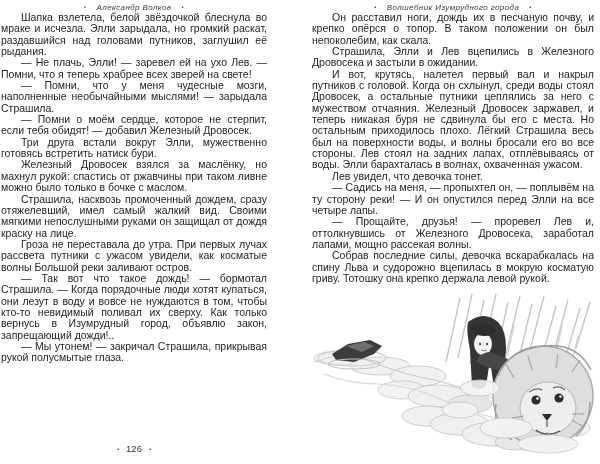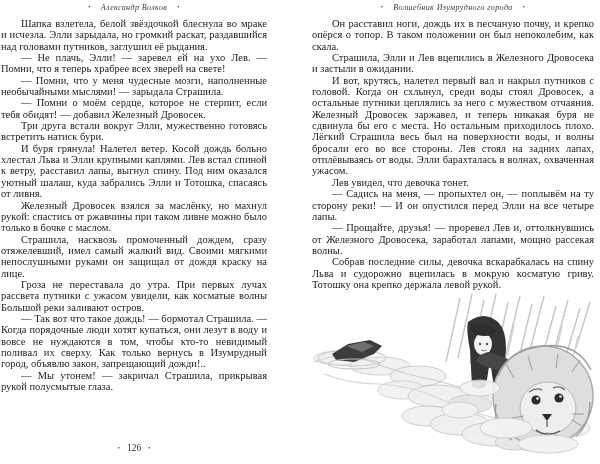--- a/index.html
+++ b/index.html
@@ -1,29 +1,29 @@
 <!DOCTYPE html>
 <html lang="ru"><head>
 <meta charset="utf-8">
 <style>
   html,body{margin:0;padding:0;background:#ffffff;}
   .spread{
     position:relative;width:600px;height:464px;background:#ffffff;
-    font-family:Liberation Serif, serif;color:#242424;overflow:hidden;
+    font-family:Liberation Sans, sans-serif;color:#242424;overflow:hidden;
   }
   .page{position:absolute;top:0;}
   .page.left{left:1px;width:266px;}
   .page.right{left:312px;width:282px;}
   .running-head{
     display:flex;align-items:center;justify-content:center;gap:10px;
     font-style:italic;font-size:8px;color:#3a3a3a;height:10px;margin-top:2px;
     letter-spacing:.4px;white-space:nowrap;
   }
   .running-head .hb{font-size:6px;font-style:normal;color:#3a3a3a;}
-  .body-text{margin-top:6px;font-size:10.5px;line-height:11.35px;text-align:justify;}
+  .body-text{margin-top:0;font-size:10.5px;line-height:11.35px;text-align:justify;}
   .body-text p{margin:0;text-indent:20px;}
   .pagenum{
     position:absolute;left:0;top:443px;width:266px;
     display:flex;align-items:center;justify-content:center;gap:7px;
     font-size:9.5px;color:#333;
   }
   .pagenum .pb{font-size:6px;}
   .illustration{position:absolute;left:-2px;top:292px;width:284px;height:172px;}
 </style>
 </head>
@@ -36,21 +36,20 @@
       <span class="hb">•</span>
       <span>Александр Волков</span>
       <span class="hb">•</span>
     </div>
     <div class="body-text">
       <p>Шапка взлетела, белой звёздочкой блеснула во мраке и исчезла. Элли зарыдала, но громкий раскат, раздавшийся над головами путников, заглушил её рыдания.</p>
       <p>— Не плачь, Элли! — заревел ей на ухо Лев. — Помни, что я теперь храбрее всех зверей на свете!</p>
       <p>— Помни, что у меня чудесные мозги, наполненные необычайными мыслями! — зарыдала Страшила.</p>
       <p>— Помни о моём сердце, которое не стерпит, если тебя обидят! — добавил Железный Дровосек.</p>
       <p>Три друга встали вокруг Элли, мужественно готовясь встретить натиск бури.</p>
-      <p>И буря грянула! Налетел ветер. Косой дождь больно хлестал Льва и Элли крупными каплями. Лев встал спиной к ветру, расставил лапы, выгнул спину. Под ним оказался уютный шалаш, куда забрались Элли и Тотошка, спасаясь от ливня.</p>
       <p>Железный Дровосек взялся за маслёнку, но махнул рукой: спастись от ржавчины при таком ливне можно было только в бочке с маслом.</p>
       <p>Страшила, насквозь промоченный дождем, сразу отяжелевший, имел самый жалкий вид. Своими мягкими непослушными руками он защищал от дождя краску на лице.</p>
       <p>Гроза не переставала до утра. При первых лучах рассвета путники с ужасом увидели, как косматые волны Большой реки заливают остров.</p>
       <p>— Так вот что такое дождь! — бормотал Страшила. — Когда порядочные люди хотят купаться, они лезут в воду и вовсе не нуждаются в том, чтобы кто-то невидимый поливал их сверху. Как только вернусь в Изумрудный город, объявлю закон, запрещающий дожди!..</p>
       <p>— Мы утонем! — закричал Страшила, прикрывая рукой полусмытые глаза.</p>
     </div>
     <div class="pagenum">
       <span class="pb">•</span>
       <span>126</span>
       <span class="pb">•</span>

